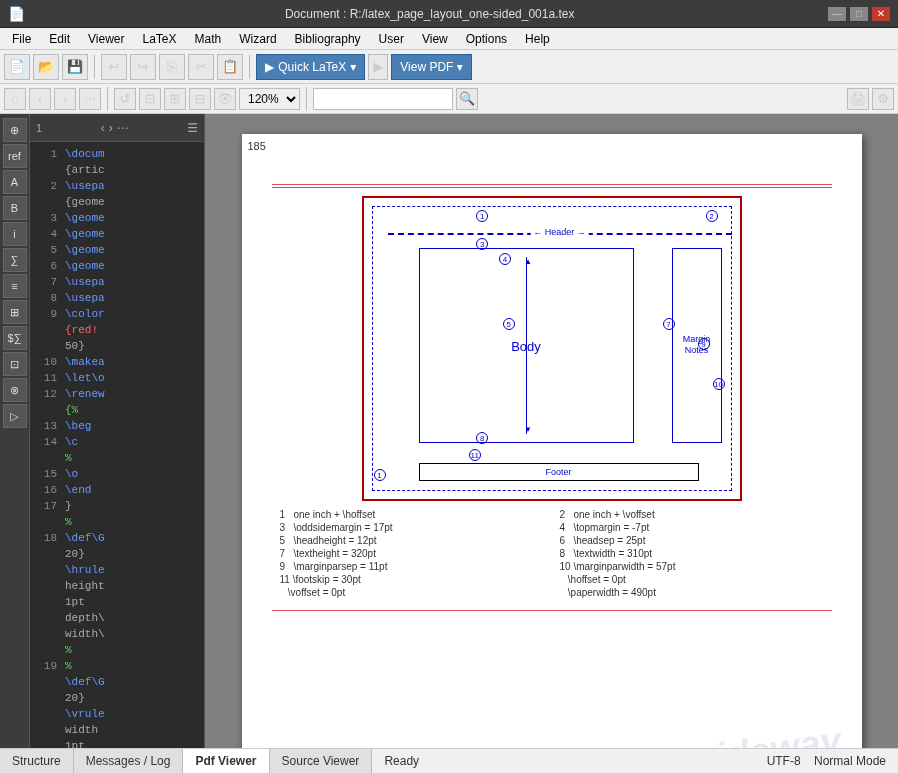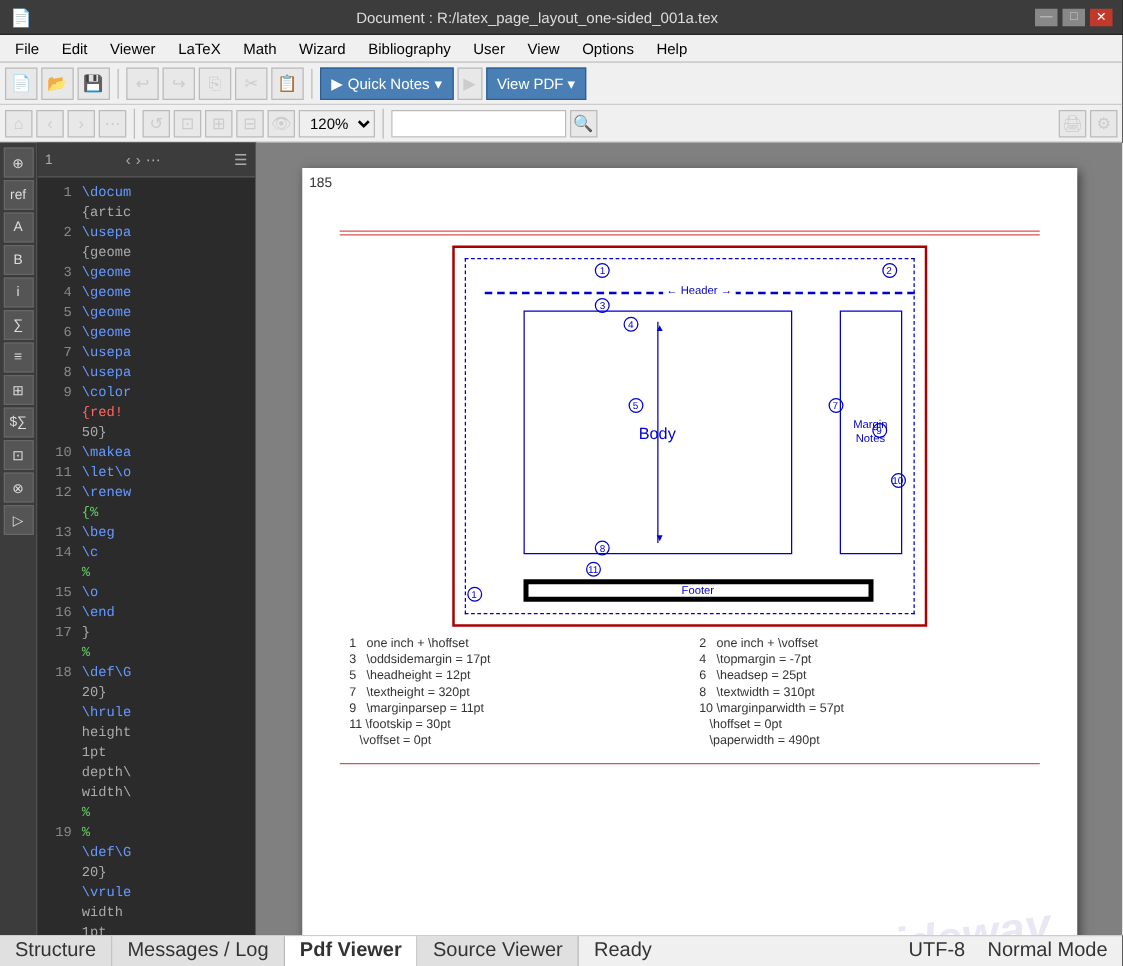--- a/index.html
+++ b/index.html
@@ -192,21 +192,21 @@
       padding: 20px;
     }
 
     
     #status-bar {
       height: 25px;
       background: #f0f0f0;
       border-top: 1px solid #ccc;
       display: flex;
       align-items: center;
-      font-size: 16px;
+      font-size: 12px;
       color: #333;
     }
     .status-tab {
       padding: 0 12px;
       height: 100%;
       display: flex;
       align-items: center;
       border-right: 1px solid #bbb;
       cursor: pointer;
       background: #e0e0e0;
@@ -250,21 +250,21 @@
   <div class="tb-btn">💾</div>
   <div class="tb-sep"></div>
   <div class="tb-btn">↩</div>
   <div class="tb-btn">↪</div>
   <div class="tb-btn">⎘</div>
   <div class="tb-btn">✂</div>
   <div class="tb-btn">📋</div>
   <div class="tb-sep"></div>
   <button class="quick-build-btn">
     <span>▶</span>
-    <span>Quick Notes</span>
+    <span>Quick LaTeX</span>
     <span>▾</span>
   </button>
   <div class="tb-btn" style="width:20px;">▶</div>
   <button class="view-pdf-btn">
     <span>View PDF ▾</span>
   </button>
 </div>
 
 <div id="toolbar2">
   <div class="tb-btn" style="width:22px;height:22px;">⌂</div>
@@ -498,21 +498,21 @@
             <div style="position:absolute;top:0;left:-3px;font-size:8px;color:#0000cc;">▲</div>
             <div style="position:absolute;bottom:0;left:-3px;font-size:8px;color:#0000cc;">▼</div>
           </div>
         </div>
 
         <div style="border:1px solid #0000cc;position:absolute;top:50px;right:18px;width:50px;height:195px;">
           <div style="position:absolute;top:50%;left:50%;transform:translate(-50%,-50%);font-size:9px;color:#0000cc;text-align:center;white-space:pre-line;line-height:1.3;">Margin
 Notes</div>
         </div>
 
-        <div style="border:4px solid #000000;position:absolute;bottom:18px;left:55px;width:280px;height:18px;display:flex;align-items:center;justify-content:center;">
+        <div style="border:1px solid #000000;position:absolute;bottom:18px;left:55px;width:280px;height:18px;display:flex;align-items:center;justify-content:center;">
           <span style="font-size:9px;color:#0000cc;">Footer</span>
         </div>
 
         <span style="position:absolute;top:12px;left:30%;font-size:8px;color:#0000cc;border:1px solid #0000cc;border-radius:50%;width:12px;height:12px;display:flex;align-items:center;justify-content:center;">1</span>
         <span style="position:absolute;top:12px;right:22px;font-size:8px;color:#0000cc;border:1px solid #0000cc;border-radius:50%;width:12px;height:12px;display:flex;align-items:center;justify-content:center;">2</span>
         <span style="position:absolute;top:40px;left:30%;font-size:8px;color:#0000cc;border:1px solid #0000cc;border-radius:50%;width:12px;height:12px;display:flex;align-items:center;justify-content:center;">3</span>
         <span style="position:absolute;top:55px;left:36%;font-size:8px;color:#0000cc;border:1px solid #0000cc;border-radius:50%;width:12px;height:12px;display:flex;align-items:center;justify-content:center;">4</span>
         <span style="position:absolute;top:120px;left:37%;font-size:8px;color:#0000cc;border:1px solid #0000cc;border-radius:50%;width:12px;height:12px;display:flex;align-items:center;justify-content:center;">5</span>
         <span style="position:absolute;top:120px;right:65px;font-size:8px;color:#0000cc;border:1px solid #0000cc;border-radius:50%;width:12px;height:12px;display:flex;align-items:center;justify-content:center;">7</span>
         <span style="position:absolute;top:140px;right:30px;font-size:8px;color:#0000cc;border:1px solid #0000cc;border-radius:50%;width:12px;height:12px;display:flex;align-items:center;justify-content:center;">9</span>

